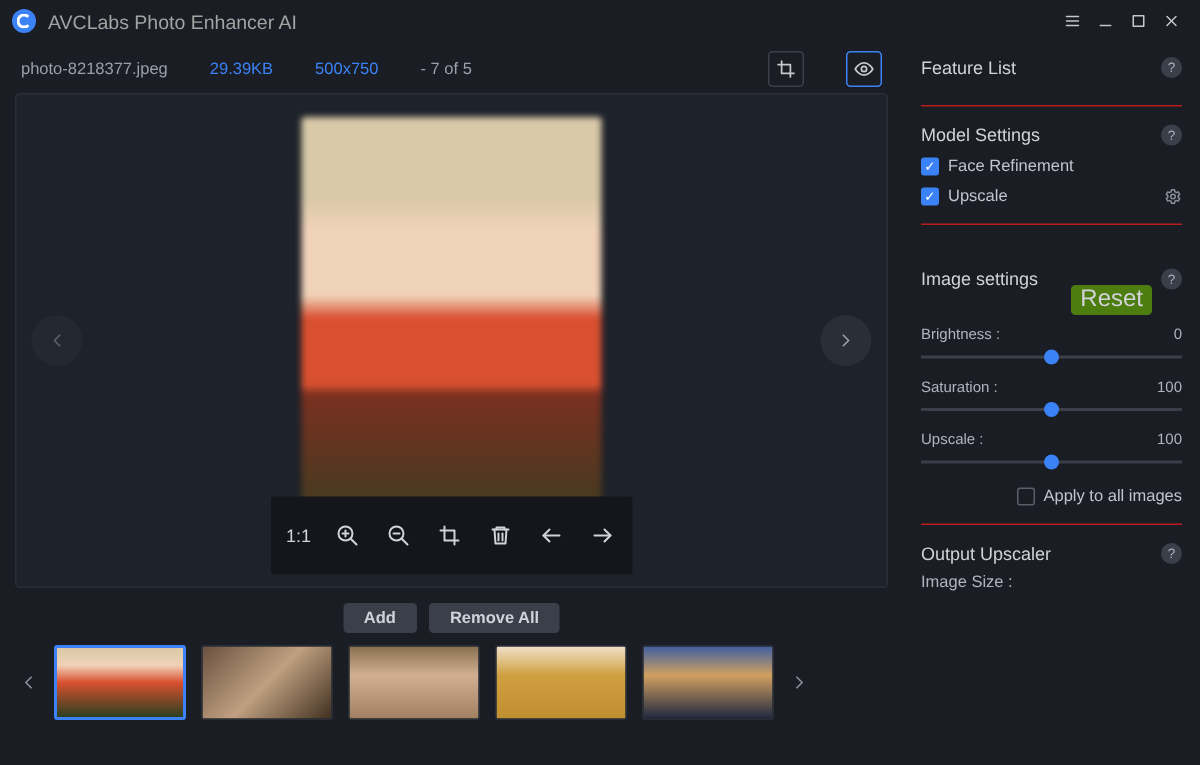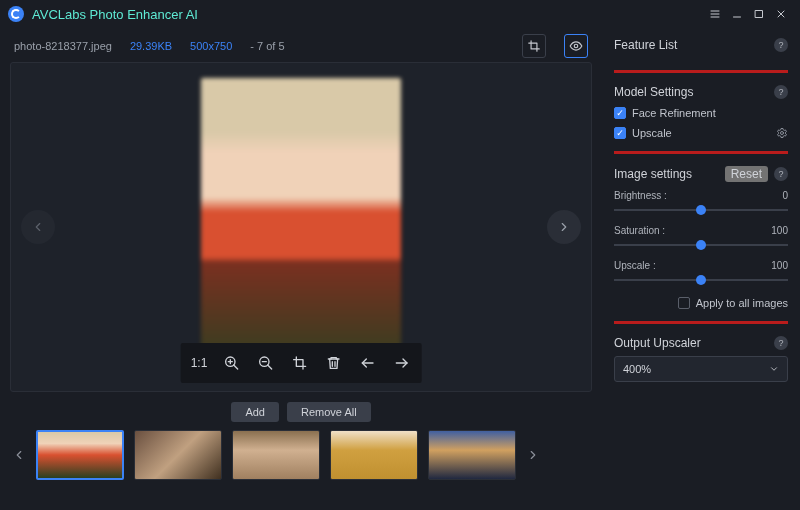--- a/index.html
+++ b/index.html
@@ -1,75 +1,75 @@
 <!DOCTYPE html>
 <html><head>
 <meta charset="utf-8">
 <style>
 * { margin: 0; padding: 0; box-sizing: border-box; font-family: -apple-system, BlinkMacSystemFont, "Segoe UI", Arial, sans-serif; }
 body { background: #1a1d24; color: #c5c8ce; width: 800px; height: 510px; overflow: hidden; font-size: 12px; }
 
 .titlebar { display: flex; align-items: center; height: 28px; padding: 0 8px; background: #1a1d24; }
 .titlebar .logo { width: 16px; height: 16px; border-radius: 50%; background: #3b82f6; margin-right: 8px; position: relative; }
 .titlebar .logo::after { content: ""; position: absolute; inset: 3px; border: 2px solid #fff; border-right-color: transparent; border-radius: 50%; }
-.titlebar .title { font-size: 13px; color: #5eead4; }
+.titlebar .title { font-size: 13px; color: #a3a3a3; }
 .titlebar .spacer { flex: 1; }
 .titlebar .winbtn { width: 22px; height: 22px; display: flex; align-items: center; justify-content: center; color: #c5c8ce; cursor: pointer; }
 .titlebar .winbtn svg { width: 12px; height: 12px; }
 
 .app-body { display: flex; height: 482px; }
 .main-col { flex: 1; display: flex; flex-direction: column; padding: 6px 10px 6px 10px; min-width: 0; }
 .side-col { width: 198px; padding: 10px 12px 10px 12px; overflow: hidden; display: flex; flex-direction: column; }
 
-.infobar { display: flex; align-items: center; height: 24px; font-size: 11px; gap: 18px; padding: 0 4px; }
+.infobar { display: flex; align-items: center; height: 24px; font-size: 11px; gap: 28px; padding: 0 4px; }
 .infobar .fname { color: #9aa0aa; }
 .infobar .fsize { color: #3b82f6; }
 .infobar .fdims { color: #3b82f6; }
 .infobar .fidx { color: #9aa0aa; }
 .infobar .sp { flex: 1; }
 .infobar .sqbtn { width: 24px; height: 24px; border: 1px solid #3a3f4a; border-radius: 3px; display: flex; align-items: center; justify-content: center; cursor: pointer; color: #c5c8ce; }
 .infobar .sqbtn.active { border-color: #3b82f6; }
 
 .preview-wrap { border: 1px solid #2a2e37; border-radius: 3px; height: 330px; margin-top: 4px; position: relative; display: flex; align-items: center; justify-content: center; background: #1e222a; overflow: hidden; }
 .navcirc { position: absolute; width: 34px; height: 34px; border-radius: 50%; background: #2a2e37; display: flex; align-items: center; justify-content: center; color: #9aa0aa; cursor: pointer; }
 .navcirc.left { left: 10px; } .navcirc.right { right: 10px; }
 .navcirc svg { width: 14px; height: 14px; }
 .navcirc.left { opacity: 0.5; }
 
 .photo { width: 200px; height: 298px; background: linear-gradient(180deg, #d9c9a8 0%, #d9c9a8 18%, #f0d2b8 25%, #f0d2b8 40%, #d95030 45%, #d95030 60%, #7a3020 62%, #2a4020 100%); border-radius: 2px; filter: blur(2px); position: relative; }
 
-.floatbar { position: absolute; bottom: 8px; left: 50%; transform: translateX(-50%); height: 40px; background: #14161b; border-radius: 2px; display: flex; align-items: center; padding: 0 10px; gap: 14px; }
+.floatbar { position: absolute; bottom: 8px; left: 50%; transform: translateX(-50%); height: 52px; background: #14161b; border-radius: 2px; display: flex; align-items: center; padding: 0 10px; gap: 14px; }
 .floatbar .fb-txt { font-size: 12px; color: #d0d3d9; cursor: pointer; }
 .floatbar .fb-icon { width: 20px; height: 20px; display: flex; align-items: center; justify-content: center; cursor: pointer; color: #d0d3d9; }
 .floatbar .fb-icon svg { width: 16px; height: 16px; }
 
-.btnrow { display: flex; gap: 8px; justify-content: center; margin-top: 10px; }
+.btnrow { display: flex; gap: 8px; justify-content: center; margin-top: 10px; font-weight: bold; }
 .btn-s { background: #3a3f4a; border-radius: 3px; padding: 4px 14px; font-size: 11px; color: #d0d3d9; cursor: pointer; }
 
 .thumbrow { display: flex; align-items: center; margin-top: 8px; gap: 10px; padding: 0 2px; }
 .thumbrow .tnav { width: 14px; height: 14px; display: flex; align-items: center; justify-content: center; cursor: pointer; color: #8a8f99; }
 .thumbrow .thumb { width: 88px; height: 50px; border: 1px solid #2a2e37; border-radius: 2px; cursor: pointer; }
 .thumbrow .thumb.sel { border: 2px solid #3b82f6; }
 .thumb.t1 { background: linear-gradient(180deg,#d9c9a8,#f0d2b8 25%,#d95030 50%,#2a4020); }
 .thumb.t2 { background: linear-gradient(135deg,#6a5040,#c0a080 50%,#403020); }
 .thumb.t3 { background: linear-gradient(180deg,#8a7050,#d0b090 40%,#a08060); }
 .thumb.t4 { background: linear-gradient(180deg,#f0e0c8,#d0a040 40%,#c09030); }
 .thumb.t5 { background: linear-gradient(180deg,#4060a0,#d0a060 40%,#202840); }
 
 
 .panel-head { display: flex; align-items: center; font-size: 12px; color: #d0d3d9; margin-bottom: 6px; }
 .panel-head .sp { flex: 1; }
 .panel-head .qicon { width: 14px; height: 14px; border-radius: 50%; background: #3a3f4a; font-size: 9px; display: flex; align-items: center; justify-content: center; cursor: pointer; color:#b0b4bc;}
-.panel-head .pill { background: #737373; border-radius: 3px; padding: 1px 6px; font-size: 12px; margin-right: 6px; cursor: pointer; }
+.panel-head .pill { background: #4d7c0f; border-radius: 3px; padding: 1px 6px; font-size: 16px; margin-right: 6px; cursor: pointer; margin-top: 28px; }
 
 .dd { border: 1px solid #3a3f4a; border-radius: 3px; height: 26px; display: flex; align-items: center; padding: 0 8px; font-size: 11px; color: #d0d3d9; cursor: pointer; background: #22262f; }
 .dd .sp { flex: 1; }
 .dd svg { width: 10px; height: 10px; }
 
-.section { border-bottom: 3px solid #b91c1c; padding-bottom: 12px; margin-bottom: 12px; }
+.section { border-bottom: 1px solid #b91c1c; padding-bottom: 12px; margin-bottom: 12px; }
 
 .chk-row { display: flex; align-items: center; gap: 6px; font-size: 11px; margin-top: 8px; color: #c0c4cc; }
 .chk { width: 12px; height: 12px; border: 1px solid #5a5f6a; border-radius: 2px; display: flex; align-items: center; justify-content: center; cursor: pointer; flex-shrink: 0; }
 .chk.on { background: #3b82f6; border-color: #3b82f6; }
 .chk.on::after { content: "✓"; font-size: 9px; color: #fff; line-height: 1; }
 .chk-row .sp { flex: 1; }
 .gear { width: 12px; height: 12px; color: #8a8f99; cursor: pointer; }
 
 .slrow { margin-top: 8px; font-size: 10px; }
 .slrow .lbl { display: flex; color: #b0b4bc; }
@@ -295,23 +295,17 @@
         <span>Apply to all images</span>
       </div>
     </div>
 
     <div>
       <div class="panel-head">
         <span>Output Upscaler</span>
         <span class="sp"></span>
         <span class="qicon">?</span>
       </div>
-      <div class="dd">
-        <span>400%</span>
-        <span class="sp"></span>
-        <svg viewBox="0 0 24 24">
-            <polyline points="6 9 12 15 18 9"></polyline>
-          </svg>
-      </div>
+      <div style="font-size:11px;color:#b0b4bc;margin-bottom:4px;">Image Size :</div>
     </div>
 
   </div>
 </div>
 
 </body></html>

